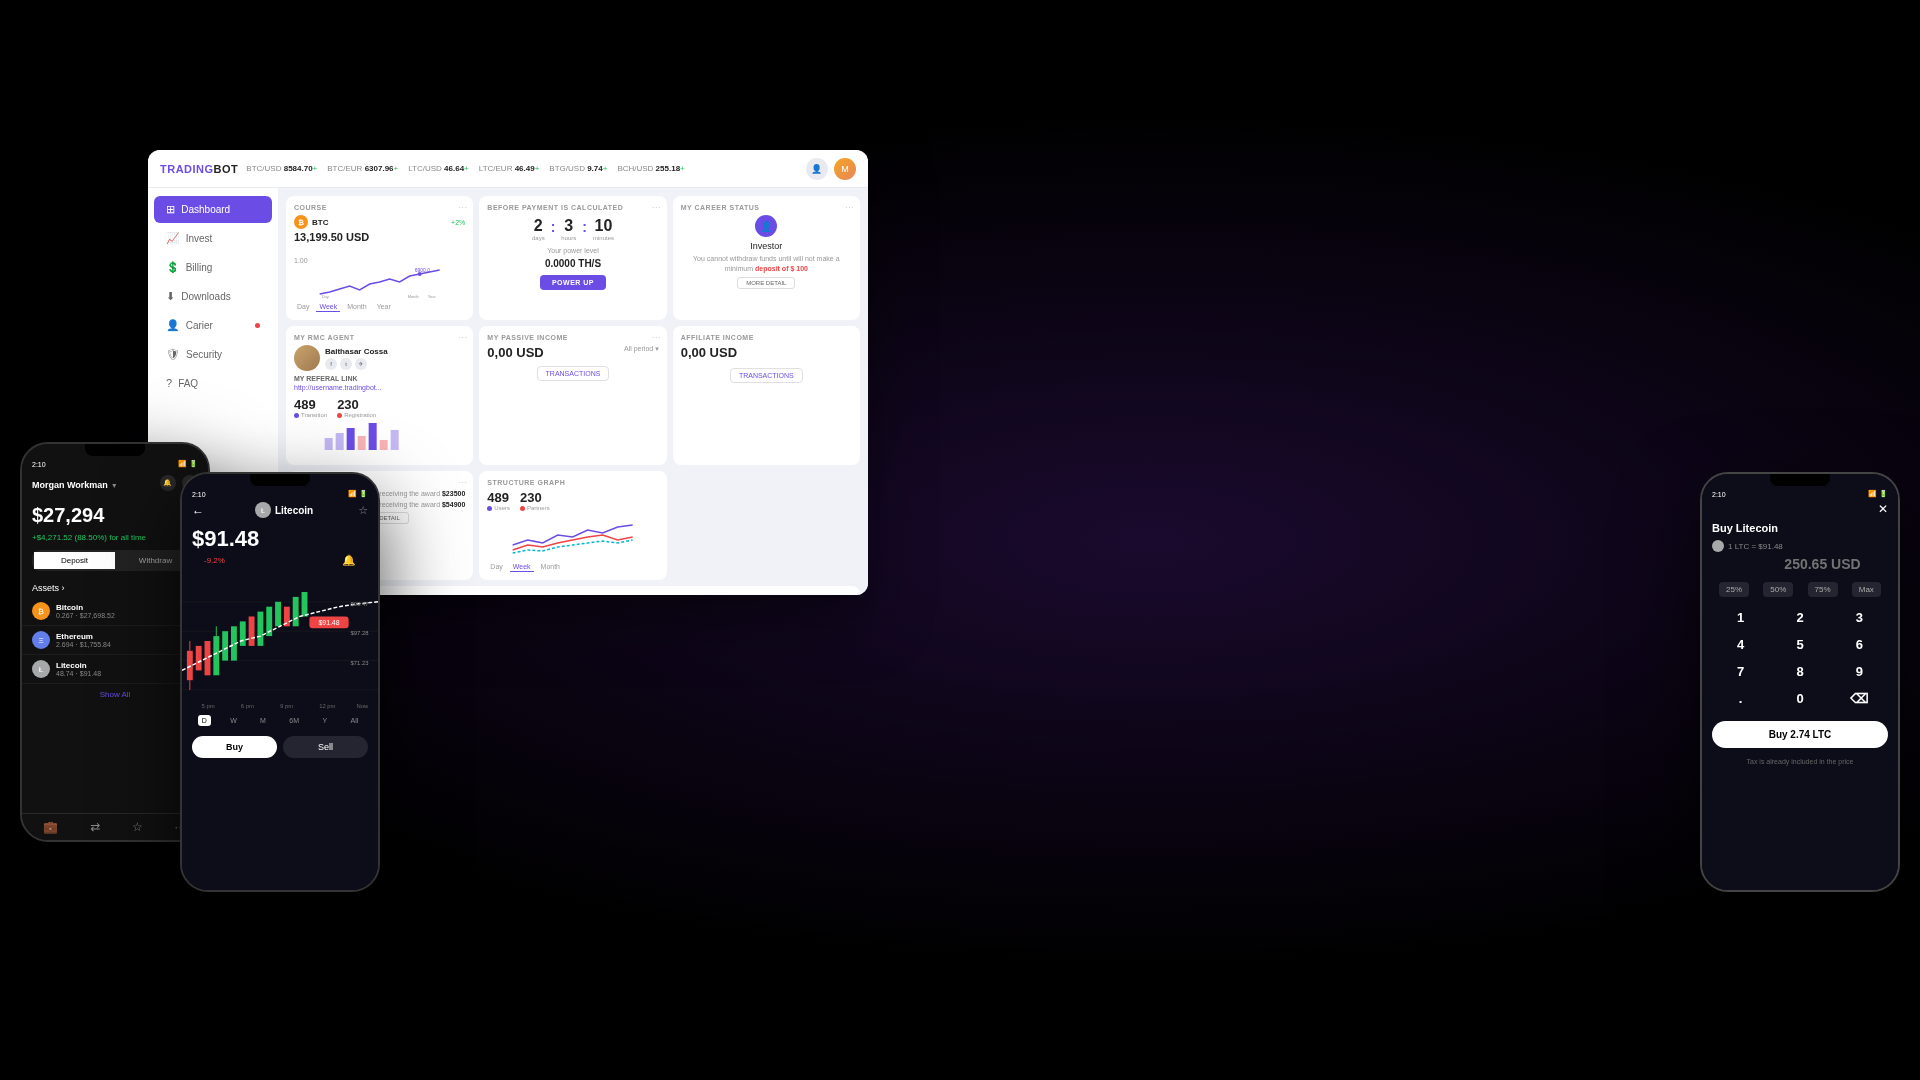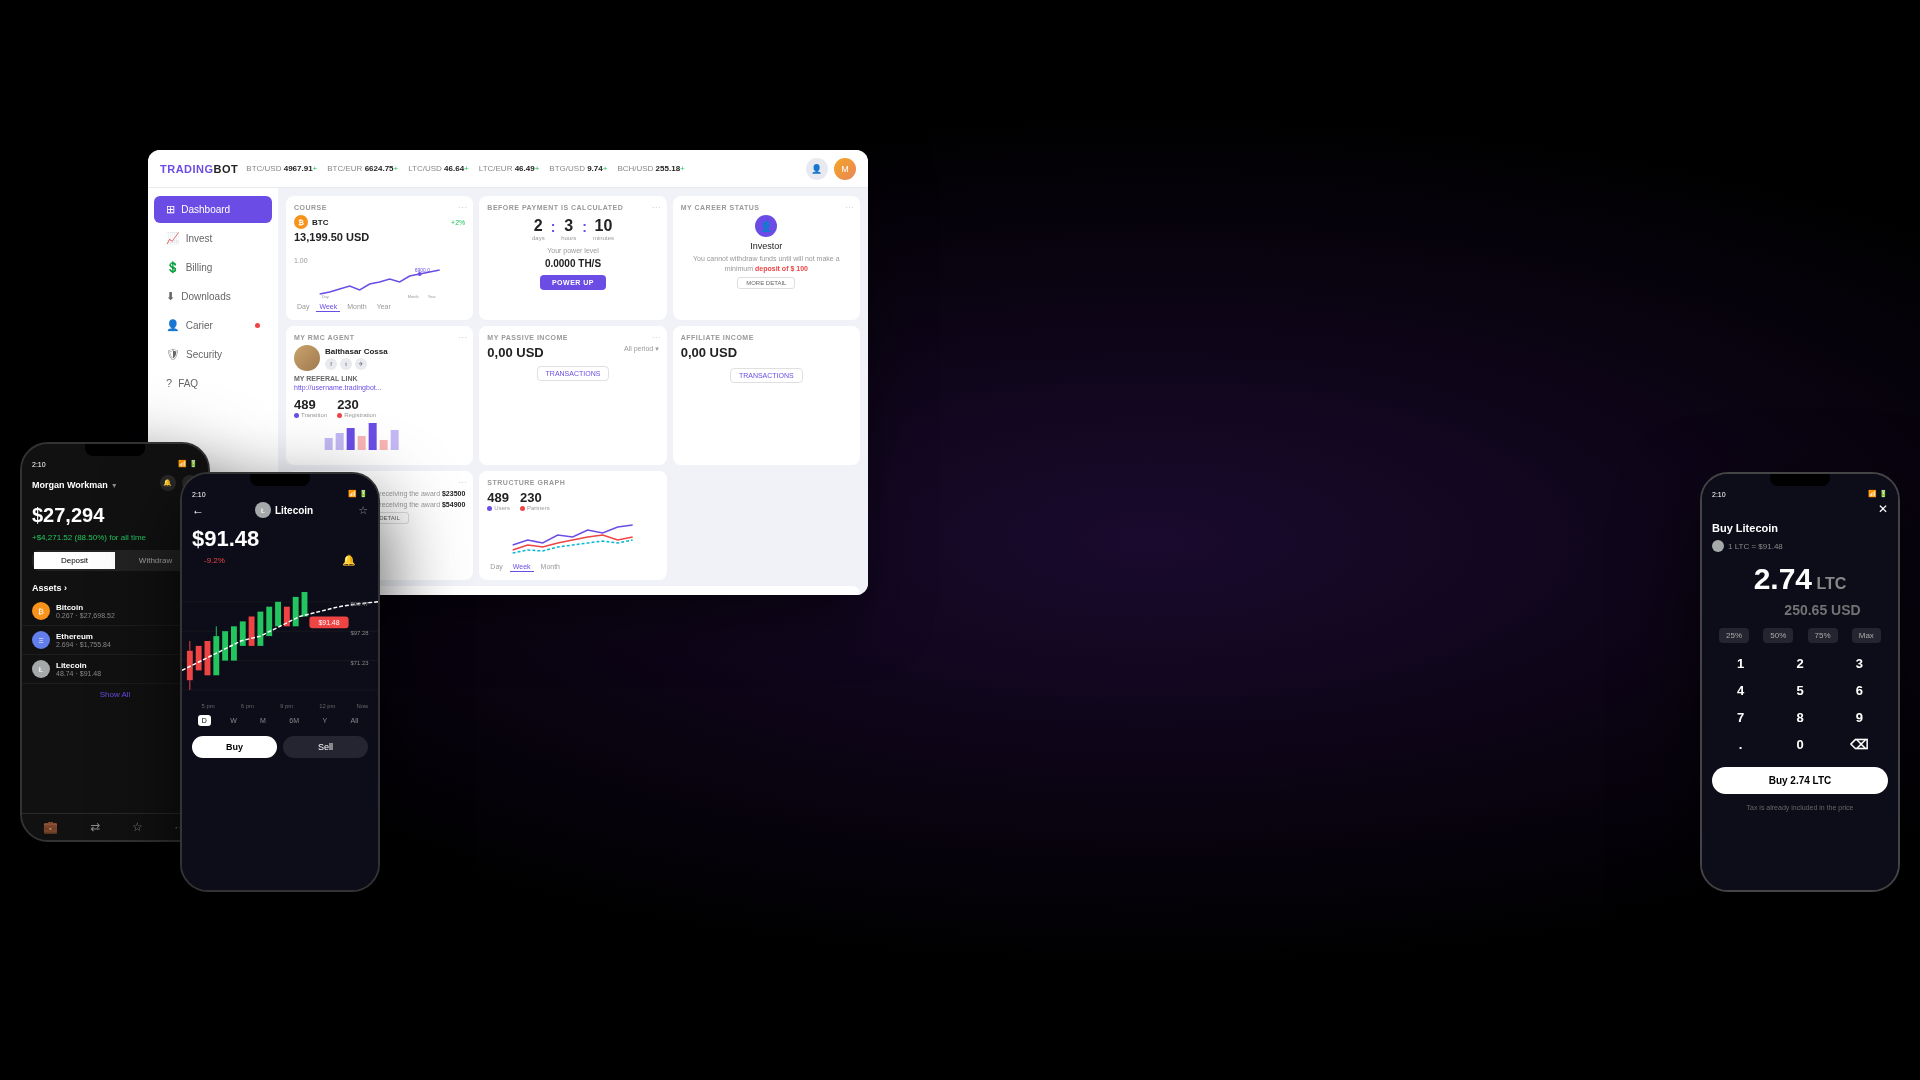--- a/index.html
+++ b/index.html
@@ -598,21 +598,21 @@
       border-radius: 0;
     }
     .p1-tab.active {
       background: #fff;
       color: #000;
     }
 
     .p1-assets-title {
       padding: 4px 10px;
       font-size: 9px;
-      font-weight: 700;
+      font-weight: 400;
       color: #fff;
     }
 
     .p1-asset-row {
       display: flex;
       align-items: center;
       padding: 5px 10px;
       border-bottom: 1px solid rgba(255,255,255,0.05);
     }
     .p1-asset-icon {
@@ -853,22 +853,22 @@
 
 <div class="scene">
 
   <div class="dashboard-window">
 
     <div class="top-bar">
       <div class="logo-text">
         <span class="trading">TRADING</span><span class="bot">BOT</span>
       </div>
       <div class="ticker-bar">
-        <span class="ticker-item">BTC/USD <span class="price">4967.91</span><span class="change-pos">+</span></span>
-        <span class="ticker-item">BTC/EUR <span class="price">6624.75</span><span class="change-pos">+</span></span>
+        <span class="ticker-item">BTC/USD <span class="price">8584.70</span><span class="change-pos">+</span></span>
+        <span class="ticker-item">BTC/EUR <span class="price">6307.96</span><span class="change-pos">+</span></span>
         <span class="ticker-item">LTC/USD <span class="price">46.64</span><span class="change-pos">+</span></span>
         <span class="ticker-item">LTC/EUR <span class="price">46.49</span><span class="change-pos">+</span></span>
         <span class="ticker-item">BTG/USD <span class="price">9.74</span><span class="change-pos">+</span></span>
         <span class="ticker-item">BCH/USD <span class="price">255.18</span><span class="change-pos">+</span></span>
       </div>
       <div class="top-icons">
         <div class="icon-circle">👤</div>
         <div class="icon-circle avatar">M</div>
       </div>
     </div>
@@ -1256,23 +1256,20 @@
       <div class="phone-status">
         <span>2:10</span>
         <span>📶 🔋</span>
       </div>
       <div class="p3-close">✕</div>
       <div class="p3-title">Buy Litecoin</div>
       <div class="p3-coin-row">
         <div class="p3-coin-icon"></div>
         <span class="p3-coin-label">1 LTC = $91.48</span>
       </div>
-      <div class="p3-amount">
-        <span>2.74</span><span style="font-size:16px;color:#888;"> LTC</span>
-      </div>
       <div class="p3-usd">
         <span>250.65</span><span> USD</span>
       </div>
       <div class="p3-pct-row">
         <button class="p3-pct-btn">25%</button>
         <button class="p3-pct-btn">50%</button>
         <button class="p3-pct-btn">75%</button>
         <button class="p3-pct-btn">Max</button>
       </div>
       <div class="p3-numpad">

